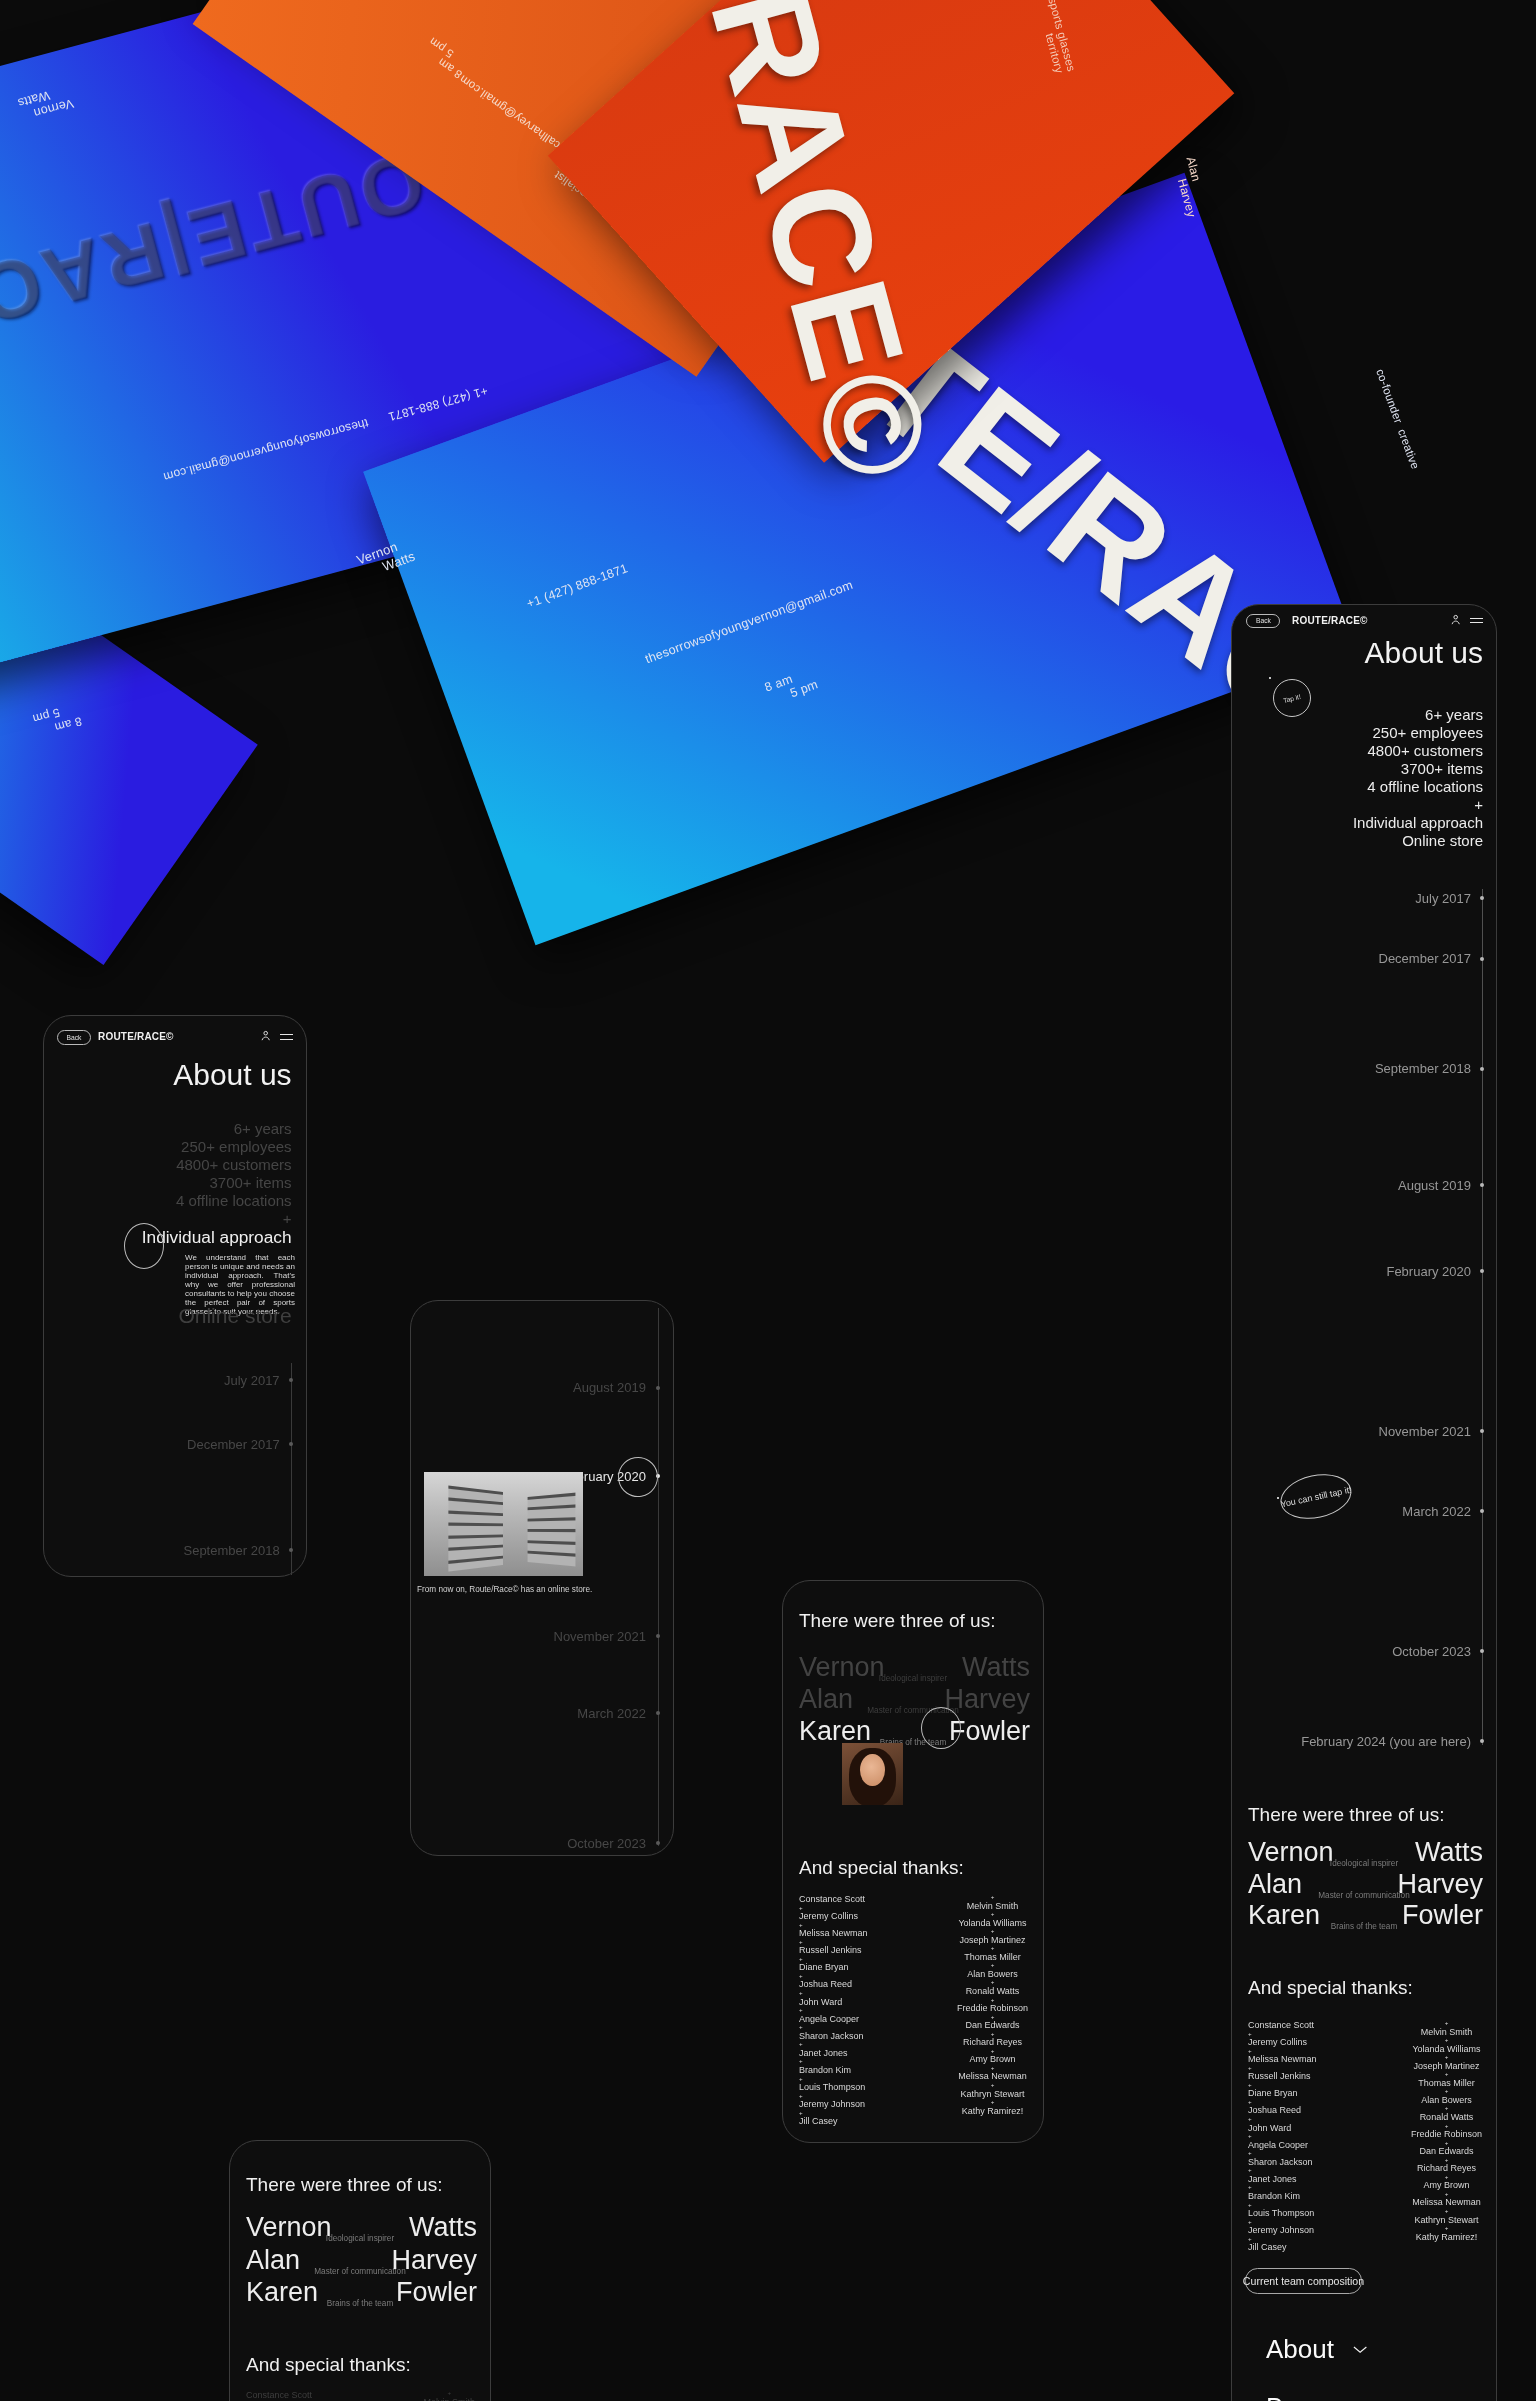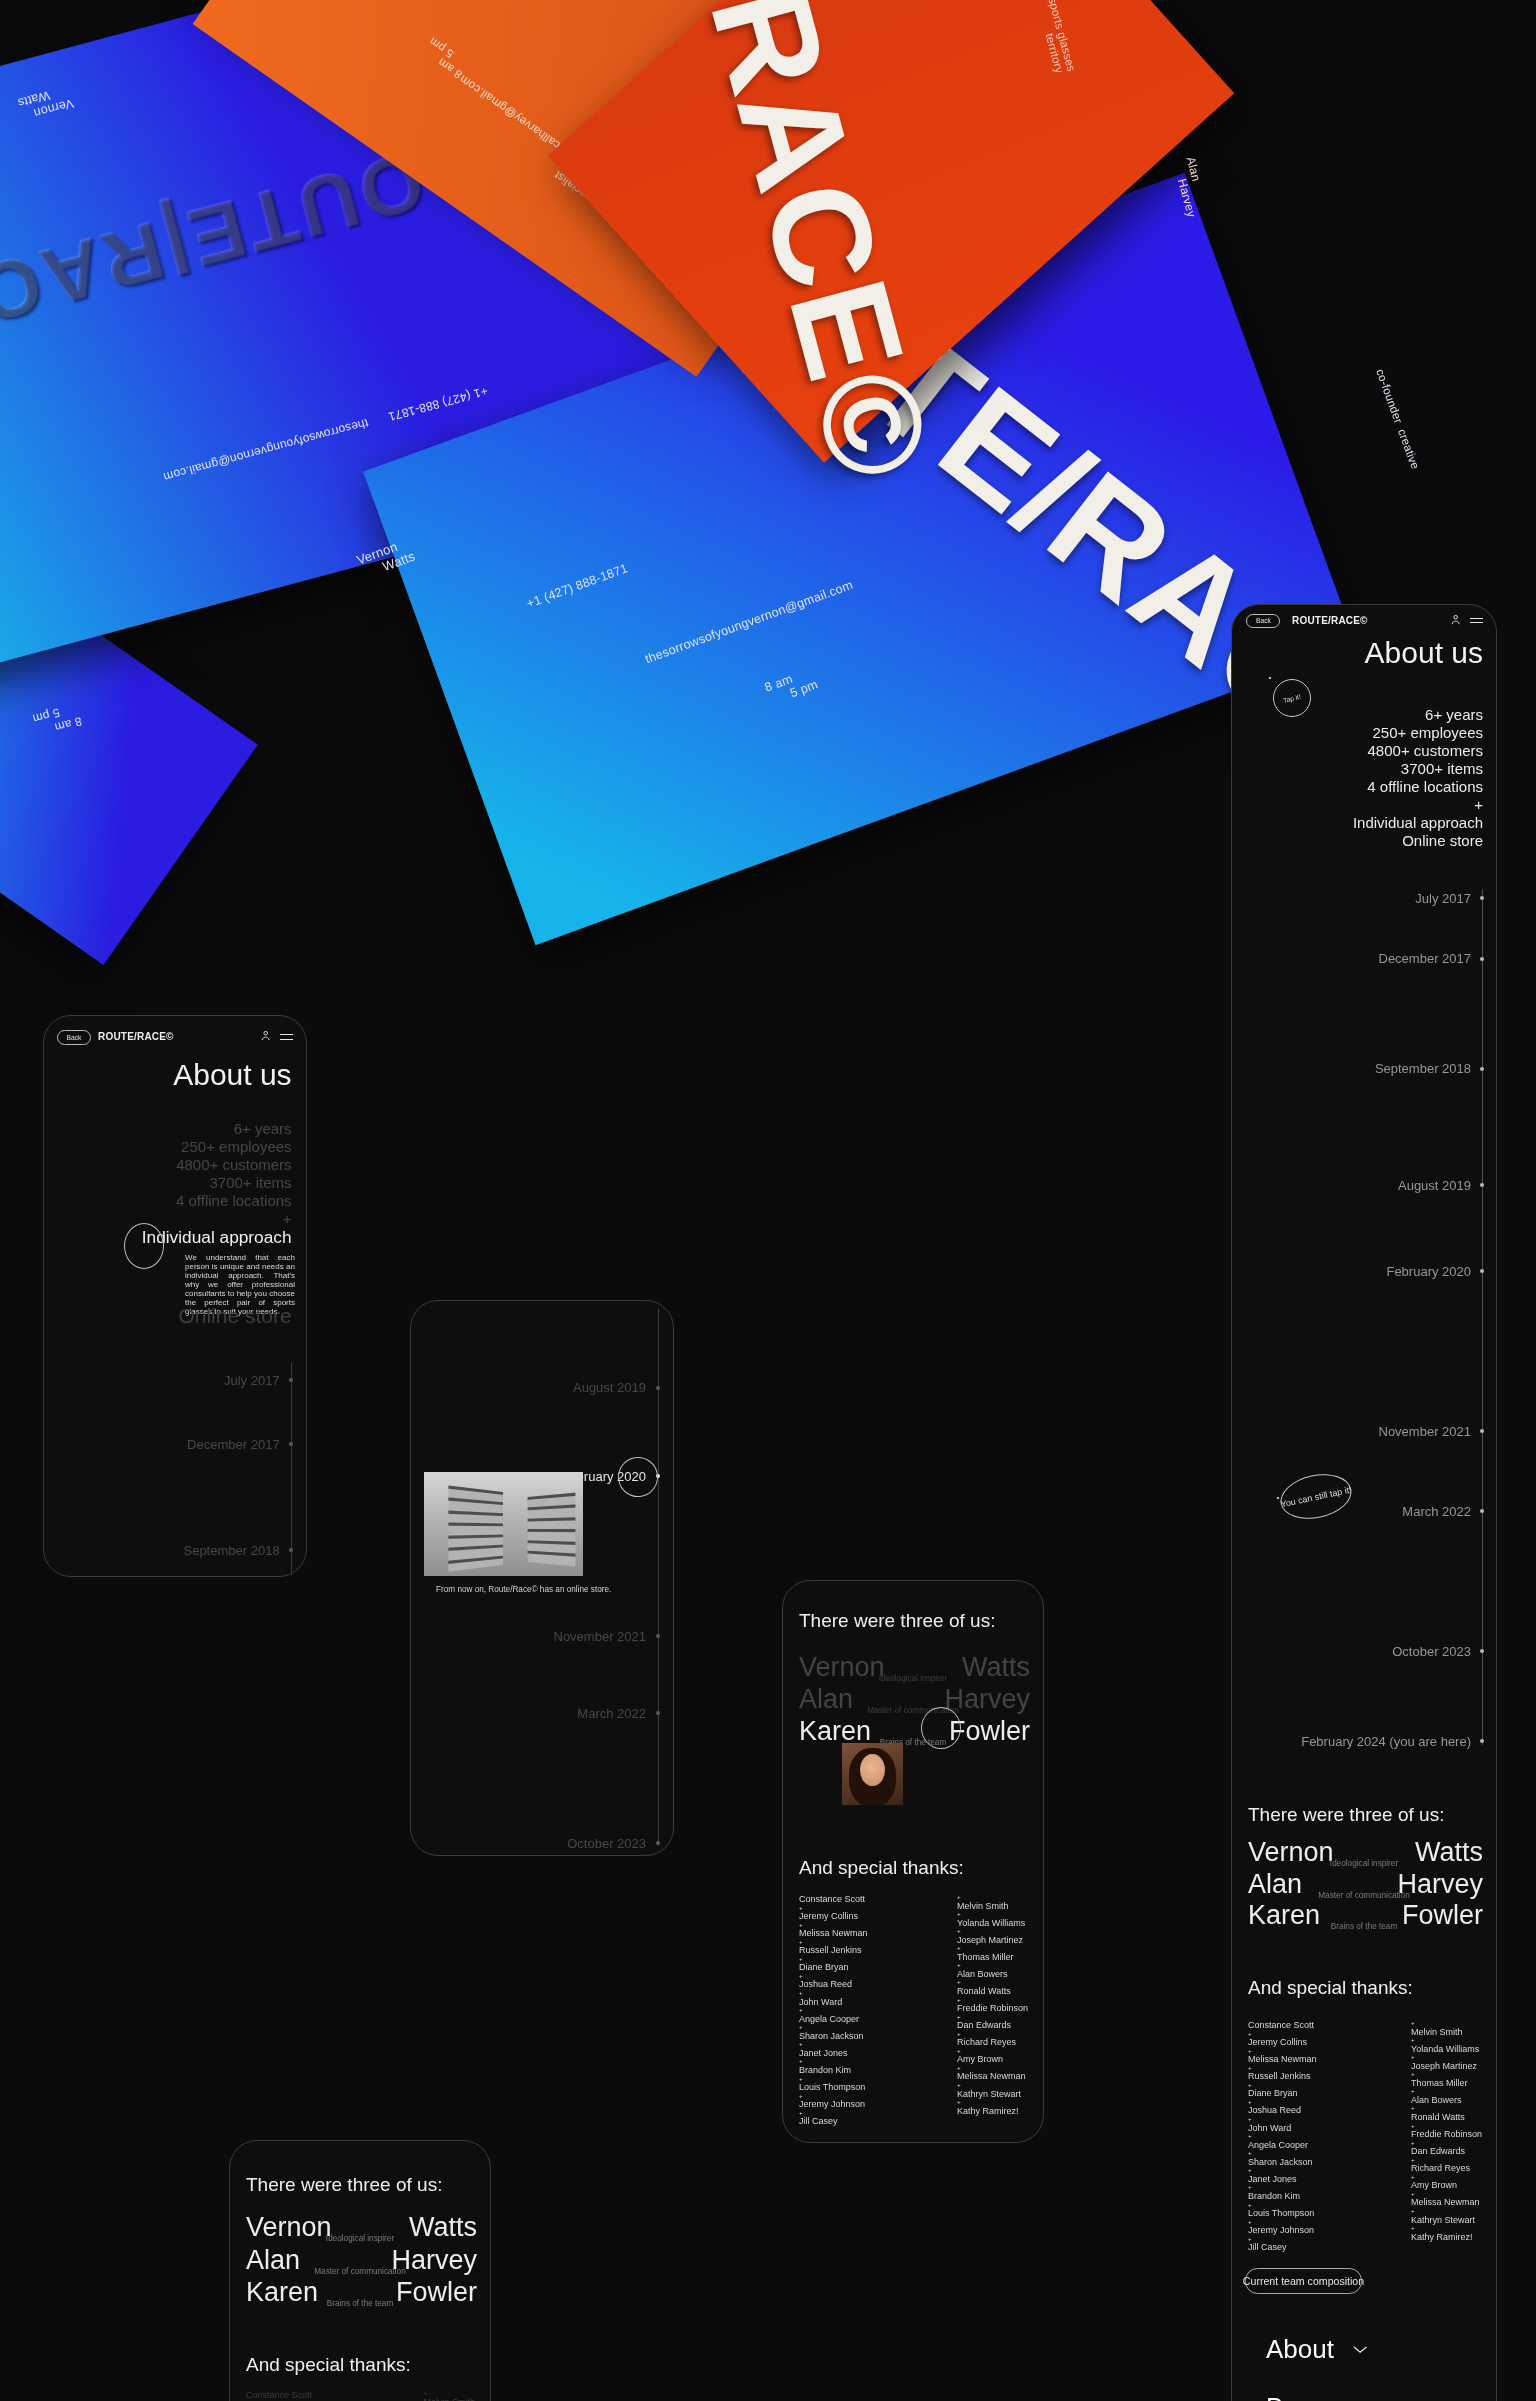--- a/index.html
+++ b/index.html
@@ -28,21 +28,21 @@
   .circ{position:absolute;border:0.7px solid #c7c7c7;border-radius:50%;display:flex;align-items:center;justify-content:center}
   .circ span{font-size:9px;color:#dedede;white-space:pre;text-align:center}
   .heading{position:absolute;font-size:19px;color:#f0f0f0;white-space:nowrap}
   .mrow{position:absolute;left:0;width:100%;height:32px}
   .mrow .fn{position:absolute;left:16px;top:0;font-size:27px}
   .mrow .ln{position:absolute;right:13px;top:0;font-size:27px}
   .mrow .role{position:absolute;left:50%;transform:translateX(-50%);bottom:1px;font-size:8.2px;color:#7c7c7c;white-space:nowrap}
   .mrow.dim .fn,.mrow.dim .ln{color:#434343}
   .mrow.dim .role{color:#3e3e3e}
   .tcol{position:absolute;white-space:nowrap}
-  .tcol.right{text-align:left}
+  .tcol.right{text-align:center}
   .trow{font-size:9px;line-height:10.6px}
   .trow.plus{font-size:6.2px;line-height:6.5px}
   .tcol.dim .trow{color:#3e3e3e}
   .btn{position:absolute;width:115px;height:24px;border:0.7px solid #a8a8a8;border-radius:12.5px;
        display:flex;align-items:center;justify-content:center;font-size:10.6px;color:#e5e5e5;white-space:nowrap}
   .acc{position:absolute;display:flex;align-items:center;gap:18px;font-size:26px;color:#fafafa}
   .para{position:absolute;text-align:justify;font-size:8px;line-height:9px;color:#d9d9d9}
   .caption{position:absolute;font-size:8.2px;color:#d4d4d4;white-space:nowrap}
   .icon{position:absolute}
   .menu-bars span{display:block;width:12.5px;height:1.2px;background:#e6e6e6;margin-bottom:3.4px}
@@ -301,21 +301,21 @@
   <div class="tlabel dim" style="right:27px;top:86px">August 2019</div>
 
   <div class="dot" style="left:245px;top:173px;background:#e9e9e9"></div>
   <div class="tlabel" style="right:27px;top:175px;color:#e6e6e6">February 2020</div>
   <div class="circ" style="left:207px;top:156px;width:38px;height:38px;transform:rotate(-10deg);border-color:#bdbdbd"></div>
 
   <div class="photo ph-ware" style="left:13px;top:171px;width:159px;height:104px">
     <div class="shelf" style="left:14%;top:16%;width:40%;height:76%;transform:perspective(202px) rotateY(32deg)"></div>
     <div class="shelf" style="left:62%;top:22%;width:34%;height:66%;transform:perspective(202px) rotateY(-28deg)"></div>
   </div>
-  <div class="caption" style="left:25px;top:284px">From now on, Route/Race© has an online store.</div>
+  <div class="caption" style="left:6px;top:284px">From now on, Route/Race© has an online store.</div>
 
   <div class="dot dim" style="left:245px;top:333px"></div>
   <div class="tlabel dim" style="right:27px;top:335px">November 2021</div>
   <div class="dot dim" style="left:245px;top:410px"></div>
   <div class="tlabel dim" style="right:27px;top:412px">March 2022</div>
   <div class="dot dim" style="left:245px;top:540px"></div>
   <div class="tlabel dim" style="right:27px;top:542px">October 2023</div>
 </section>
 
 <section class="phone" style="left:782px;top:1580px;width:260px;height:561px">

